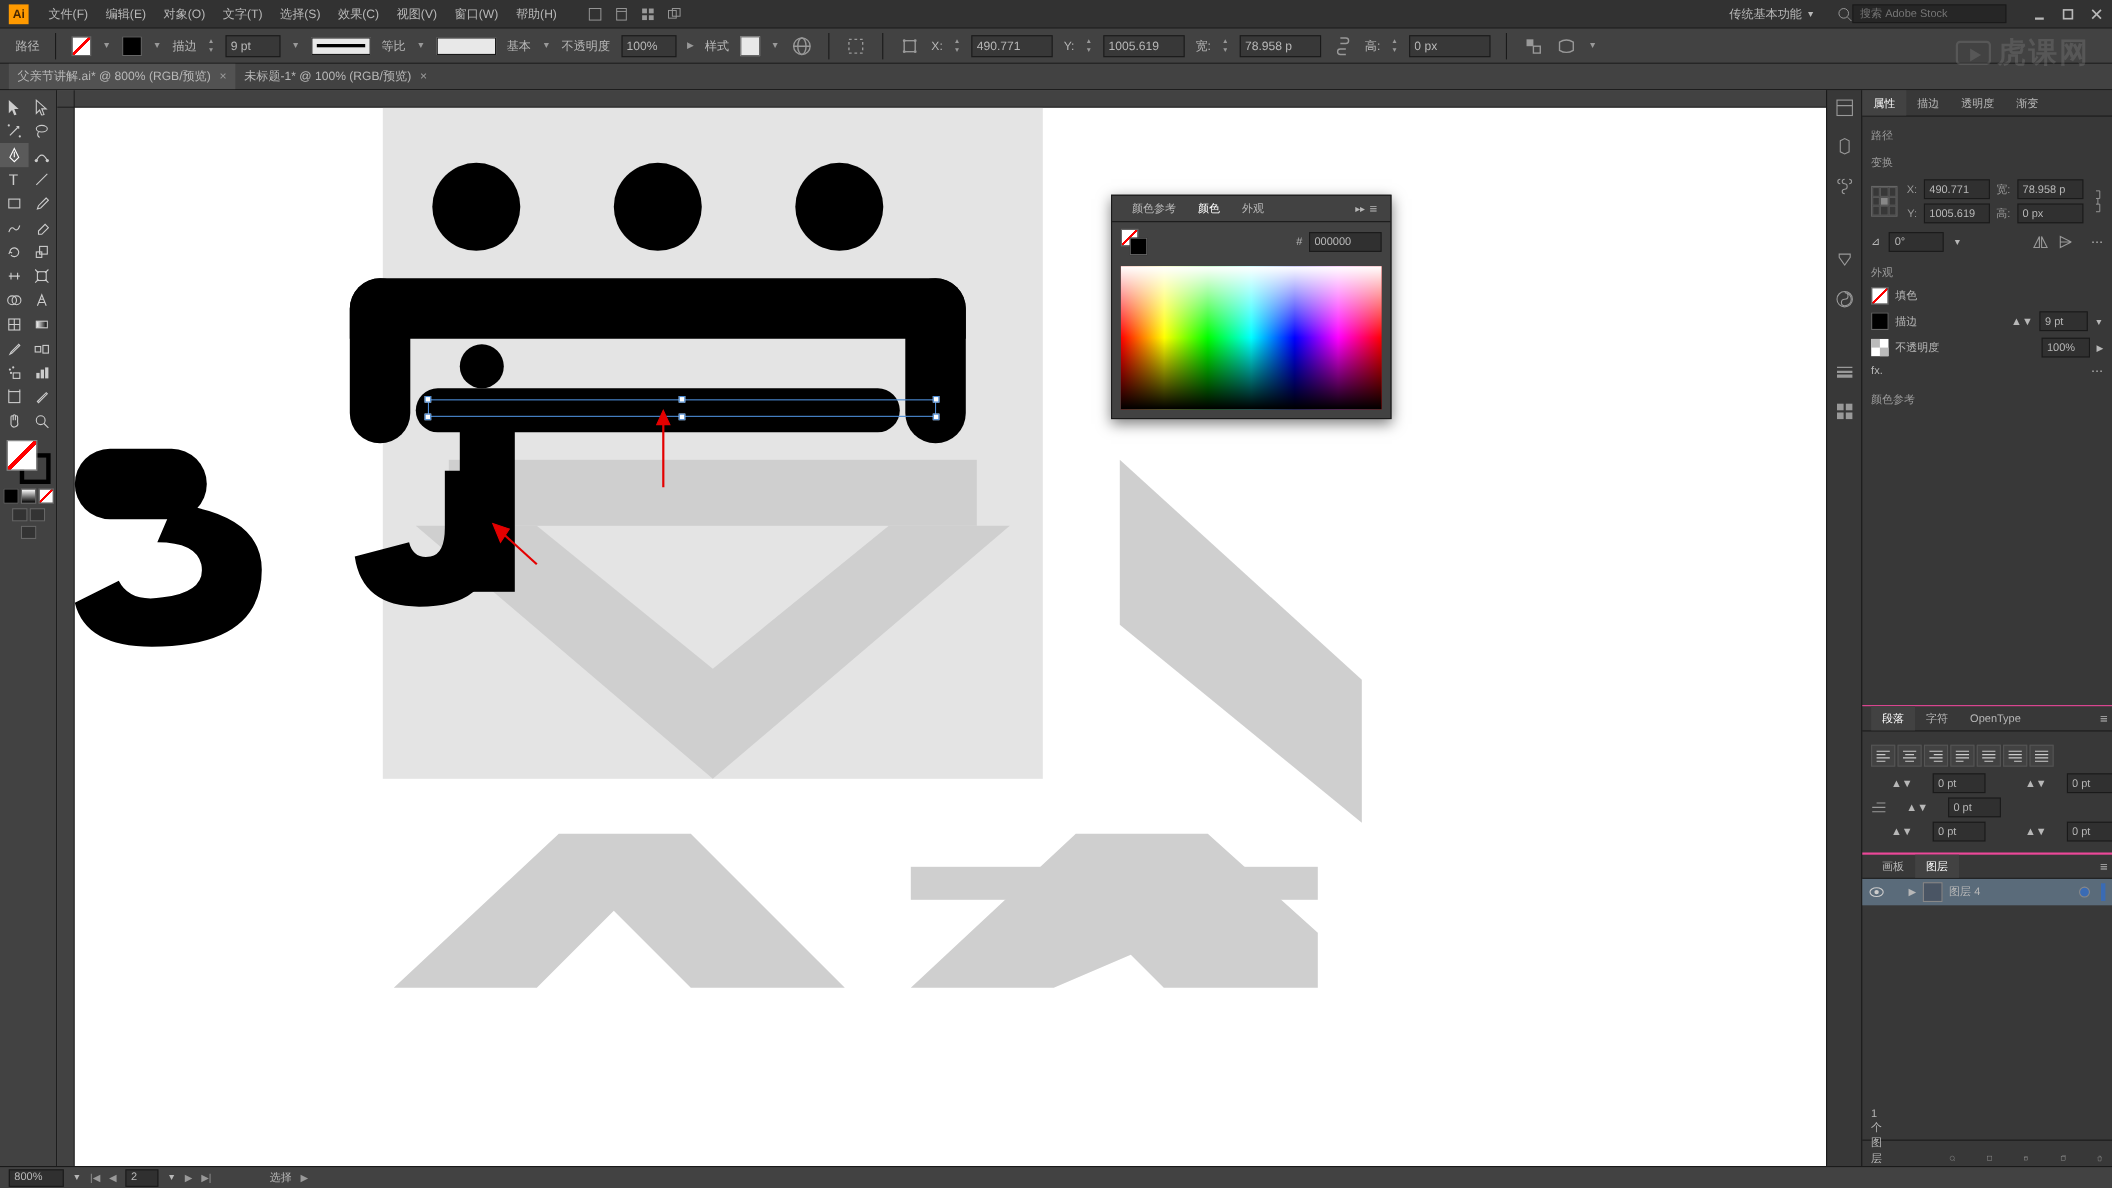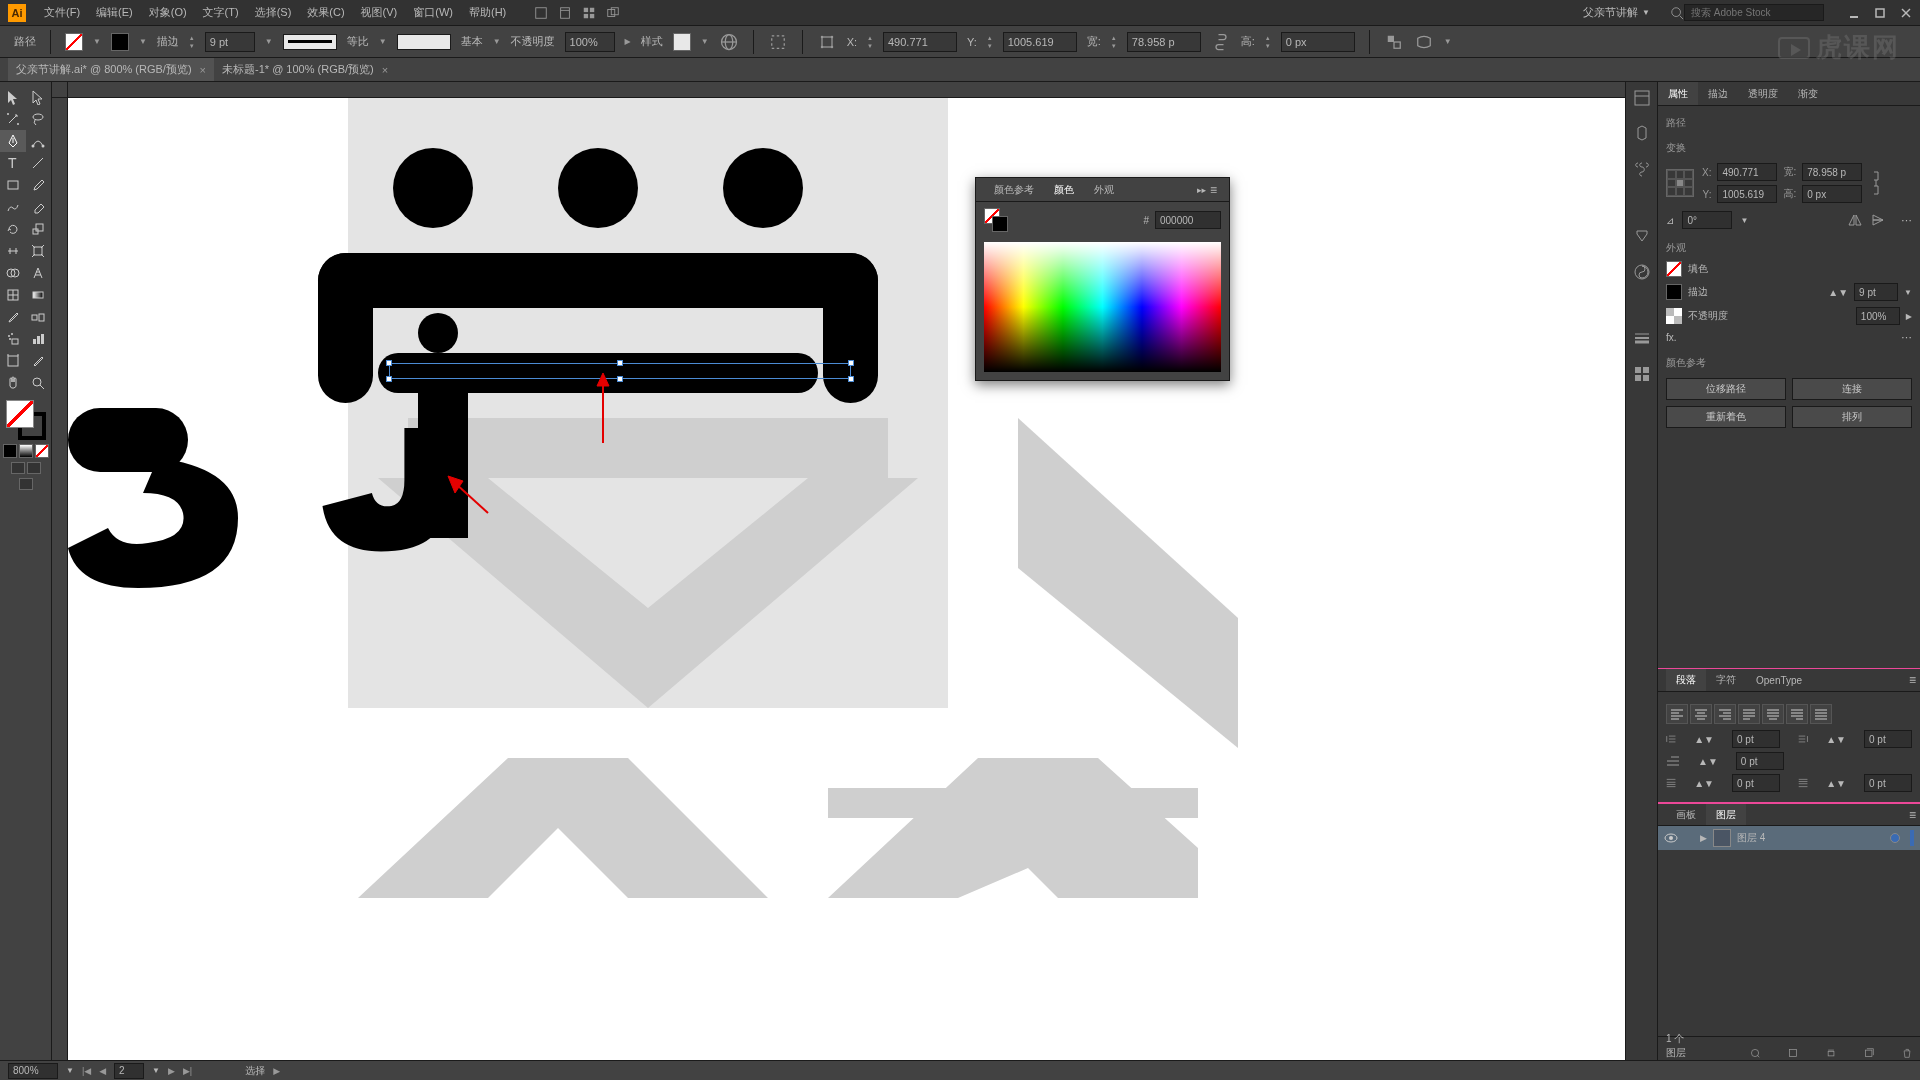--- a/index.html
+++ b/index.html
@@ -87,21 +87,21 @@
 .color-panel .swatch-row { display: flex; align-items: center; gap: 6px; padding: 6px 8px; }
 .color-panel .hex-label { font-size: 10px; }
 .color-panel .hex-input { background: #303030; border: 1px solid #1a1a1a; color: #b8b8b8; width: 66px; height: 18px; padding: 0 4px; font-size: 10px; }
 .color-panel .spectrum { height: 130px; margin: 4px 8px 8px; background: linear-gradient(to bottom, rgba(255,255,255,1) 0%, rgba(255,255,255,0) 50%, rgba(0,0,0,0) 50%, rgba(0,0,0,1) 100%), linear-gradient(to right, #ff0000, #ffff00, #00ff00, #00ffff, #0000ff, #ff00ff, #ff0000); }
 
 
 .dock-strip { width: 32px; background: #383838; border-left: 1px solid #1a1a1a; display: flex; flex-direction: column; align-items: center; padding: 6px 0; gap: 16px; }
 .dock-strip .dock-icon { width: 20px; height: 20px; cursor: pointer; }
 
 
-.right-panels { width: 263px; background: #383838; border-left: 1px solid #1a1a1a; display: flex; flex-direction: column; font-size: 10px; }
+.right-panels { width: 228px; background: #383838; border-left: 1px solid #1a1a1a; display: flex; flex-direction: column; font-size: 10px; }
 .panel-tabs { display: flex; height: 24px; border-bottom: 1px solid #1a1a1a; align-items: center; }
 .panel-tabs .ptab { padding: 0 10px; cursor: pointer; height: 100%; display: flex; align-items: center; }
 .panel-tabs .ptab.active { background: #424242; color: #fff; }
 .panel-body { padding: 6px 8px; }
 .panel-section-label { color: #999; margin: 4px 0; }
 .transform-grid { display: grid; grid-template-columns: auto 1fr auto 1fr; gap: 4px 6px; align-items: center; margin: 4px 0; }
 .transform-grid .tlabel { text-align: right; font-size: 10px; color: #999; }
 .transform-grid input { background: #303030; border: 1px solid #1a1a1a; color: #b8b8b8; width: 60px; height: 18px; padding: 0 4px; font-size: 10px; }
 .transform-anchor { width: 28px; height: 28px; display: grid; grid-template-columns: repeat(3, 1fr); grid-template-rows: repeat(3, 1fr); border: 1px solid #666; }
 .transform-anchor .apt { border: 1px solid #555; }
@@ -169,21 +169,21 @@
         <rect x="2" y="9" width="5" height="5" fill="#999"></rect>
         <rect x="9" y="9" width="5" height="5" fill="#999"></rect>
       </svg>
     <svg class="small-icon" viewBox="0 0 16 16">
         <rect x="2" y="4" width="8" height="8" fill="none" stroke="#999"></rect>
         <rect x="6" y="2" width="8" height="8" fill="none" stroke="#999"></rect>
       </svg>
   </div>
   <div class="spacer"></div>
   <div class="right-item">
-    <span>父亲节讲解</span>
+    <span>传统基本功能</span>
     <span class="dropdown-arrow">▼</span>
   </div>
   <div class="right-item">
     <svg width="14" height="14" viewBox="0 0 16 16">
         <circle cx="7" cy="7" r="5" fill="none" stroke="#999"></circle>
         <line x1="11" y1="11" x2="15" y2="15" stroke="#999"></line>
       </svg>
     <input class="search-box" placeholder="搜索 Adobe Stock" style="">
   </div>
   <div class="win-controls">
@@ -696,26 +696,20 @@
         <input style="width: 44px; background: rgb(48, 48, 48); border: 1px solid rgb(26, 26, 26); color: rgb(184, 184, 184); height: 18px; padding: 0px 4px; font-size: 10px;" value="100%">
         <span style="font-size:8px">▶</span>
       </div>
       <div class="appearance-row">
         <span style="">fx.</span>
         <span style="flex:1"></span>
         <span style="font-size:11px">⋯</span>
       </div>
 
       <div class="panel-section-label" style="margin-top:12px">颜色参考</div>
-      <div class="quick-actions">
-        <button>位移路径</button>
-        <button>连接</button>
-        <button>重新着色</button>
-        <button>排列</button>
-      </div>
     </div>
 
     <div style="flex:1"></div>
 
     <div class="panel-tabs" style="border-top:1px solid #ec4899">
       <span style="width:8px"></span>
       <div class="ptab active">段落</div>
       <div class="ptab">字符</div>
       <div class="ptab">OpenType</div>
       <span class="panel-menu-icon">≡</span>

